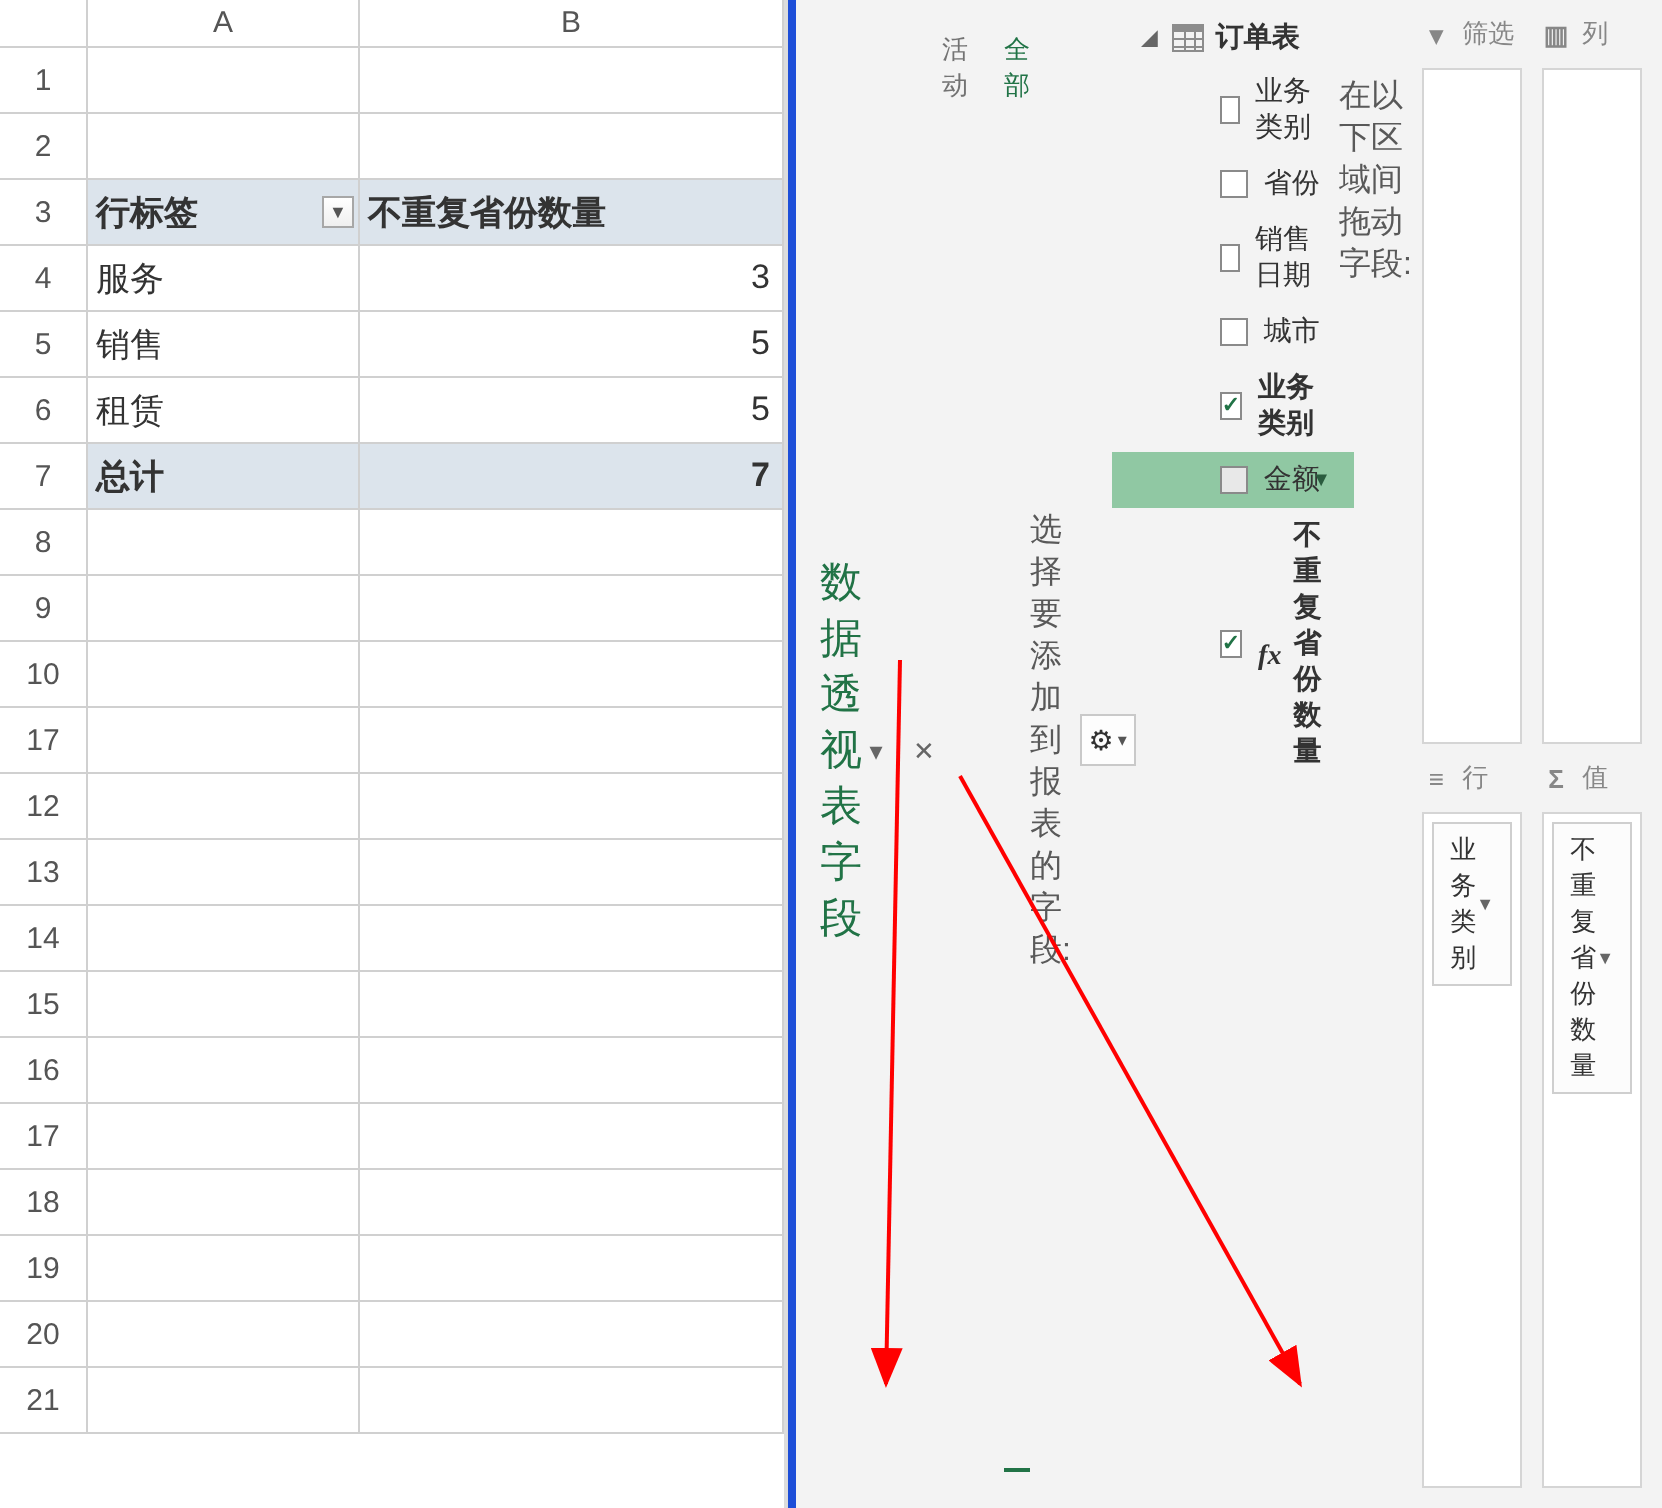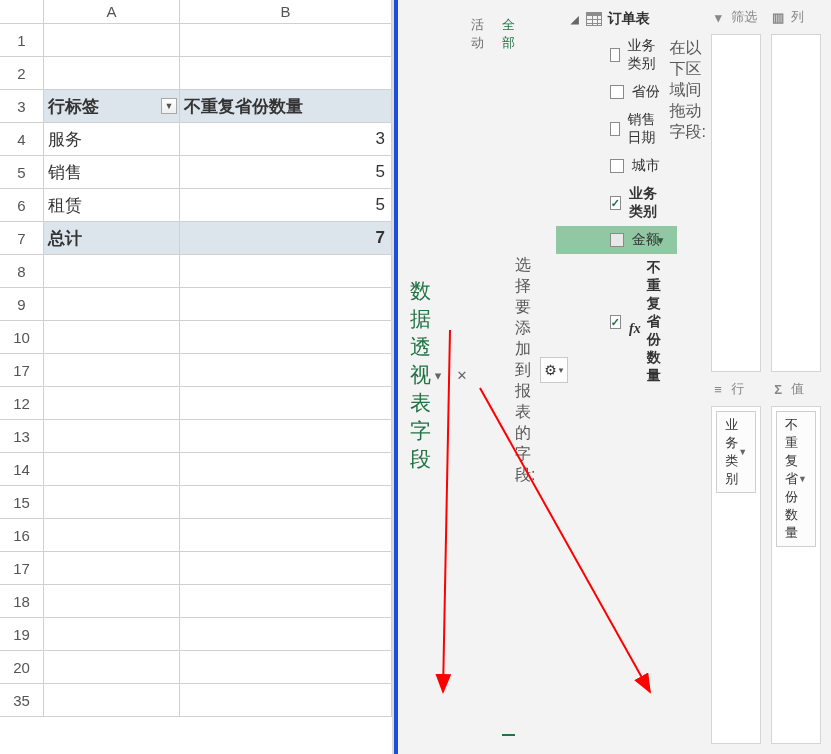--- a/index.html
+++ b/index.html
@@ -333,21 +333,21 @@
         <div class="cell"></div>
         <div class="row-header">18</div>
         <div class="cell"></div>
         <div class="cell"></div>
         <div class="row-header">19</div>
         <div class="cell"></div>
         <div class="cell"></div>
         <div class="row-header">20</div>
         <div class="cell"></div>
         <div class="cell"></div>
-        <div class="row-header">35</div>
+        <div class="row-header">21</div>
         <div class="cell"></div>
         <div class="cell"></div>
       </div>
   </div>
 
   <div class="panel">
     <div class="panel-title">
       <span class="panel-title-text">数据透视表字段</span>
       <div class="panel-icons">
         <span>▾</span>

